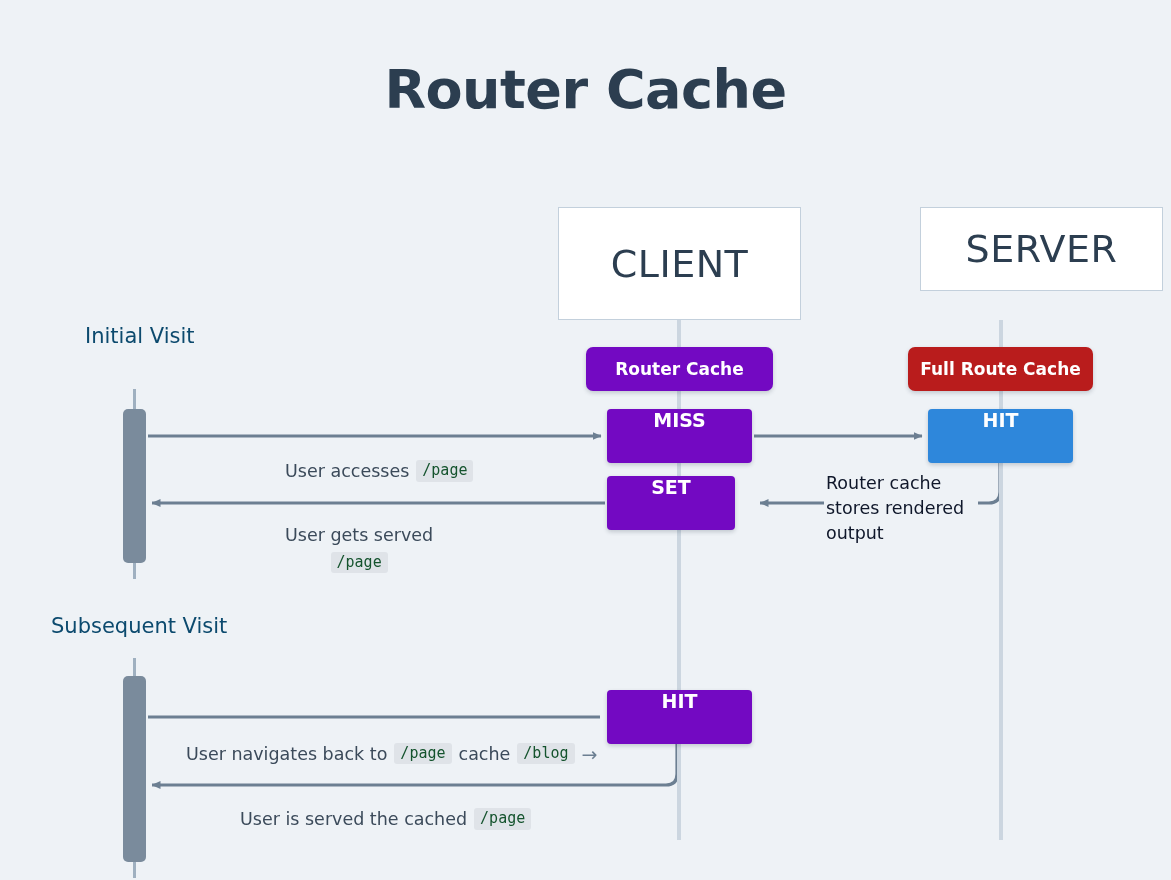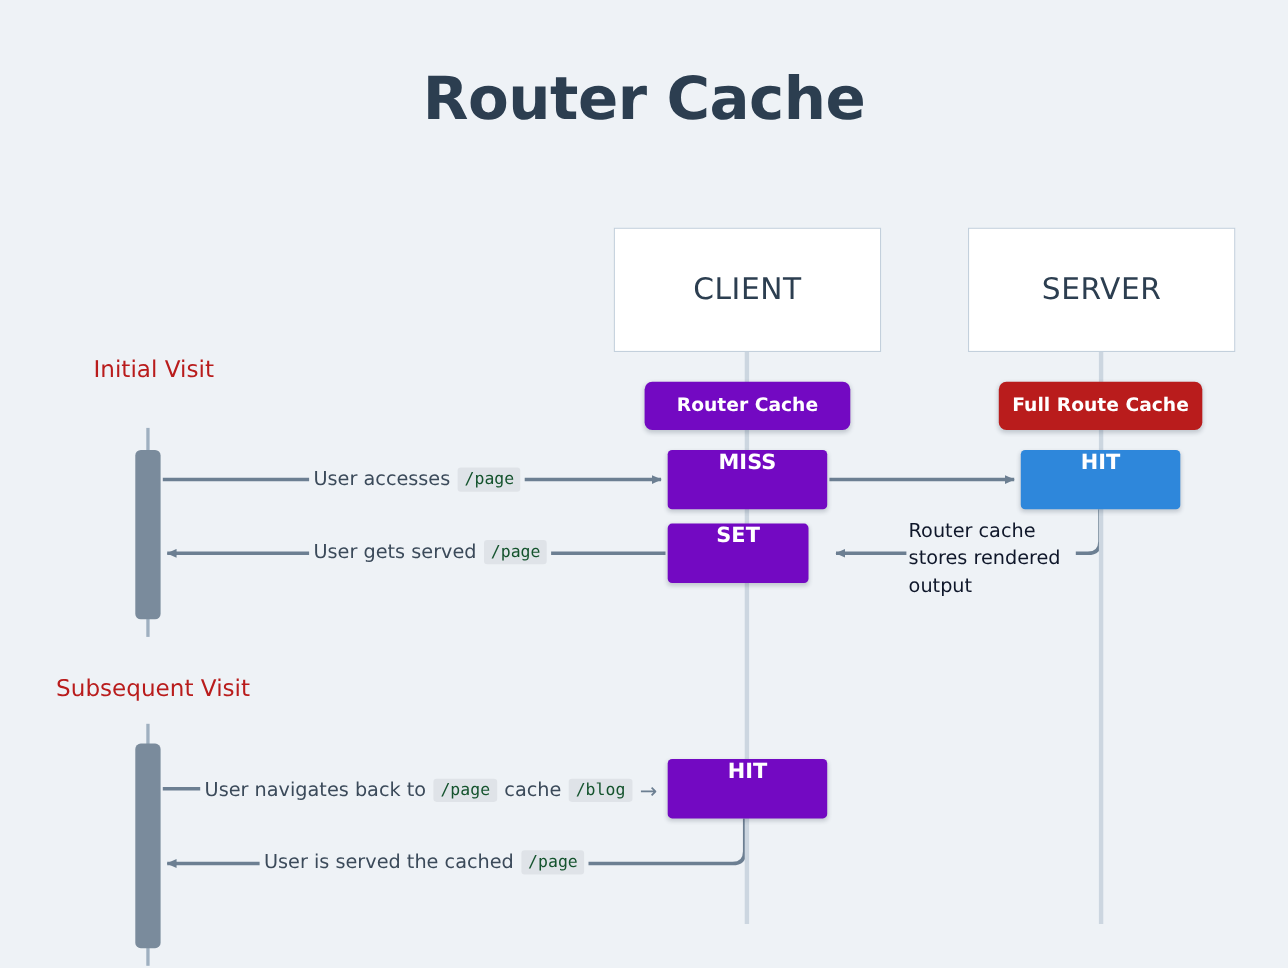--- a/index.html
+++ b/index.html
@@ -33,26 +33,26 @@
   }
   
   .participant {
     position: absolute;
     background: #ffffff;
     border: 1px solid #c3d0dc;
     box-sizing: border-box;
     display: flex;
     align-items: center;
     justify-content: center;
-    font-size: 27px;
+    font-size: 38px;
     color: #2c3e50;
     letter-spacing: 0.5px;
   }
   #participant-client { left: 558px; top: 207px; width: 243px; height: 113px; }
-  #participant-server { left: 880px; top: 207px; width: 243px; height: 113px; }
+  #participant-server { left: 920px; top: 207px; width: 243px; height: 84px; }
 
   
   .lifeline {
     position: absolute;
     width: 4px;
     background: #ccd6e0;
   }
   #lifeline-client { left: 677px; top: 320px; height: 520px; }
   #lifeline-server { left: 999px; top: 320px; height: 520px; }
 
@@ -74,21 +74,21 @@
     background: #7a8b9c;
     border-radius: 5px;
   }
   #activation-initial { top: 409px; height: 154px; }
   #activation-subsequent { top: 676px; height: 186px; }
 
   
   .section-label {
     position: absolute;
     font-size: 21px;
-    color: #b91c1c;
+    color: #0c4a6e;
   }
   #label-initial-visit { left: 85px; top: 324px; }
   #label-subsequent-visit { left: 51px; top: 614px; }
 
   
   .badge {
     position: absolute;
     height: 44px;
     border-radius: 7px;
     display: flex;
@@ -134,32 +134,33 @@
     position: absolute;
     font-size: 17.5px;
     color: #3b4a5a;
     white-space: nowrap;
     display: flex;
     align-items: center;
     gap: 7px;
     background: #eef2f6;
     padding: 0 4px;
     height: 24px;
+    margin-top: 35px;
   }
   .code-chip {
     font-family: "DejaVu Sans Mono", "Liberation Mono", monospace;
     font-size: 15px;
     background: #dfe3e8;
     color: #14532d;
     padding: 2px 6px;
     border-radius: 3px;
     line-height: 1.15;
   }
   #arrow-label-access        { left: 281px; top: 424px; }
-  #arrow-label-served        { left: 281px; top: 490px; }
+  #arrow-label-served        { left: 281px; top: 490px; flex-direction: column; }
   #arrow-label-navigate-back { left: 182px; top: 705px; align-items: flex-end; }
   #arrow-label-served-cached { left: 236px; top: 772px; }
 
   .inline-arrow {
     font-size: 19px;
     color: #6c7f92;
     line-height: 1;
   }
 
   

